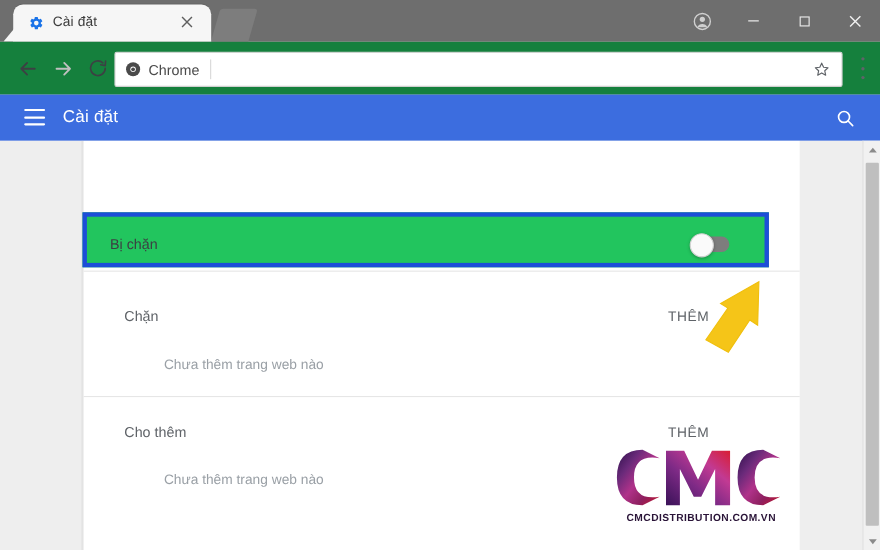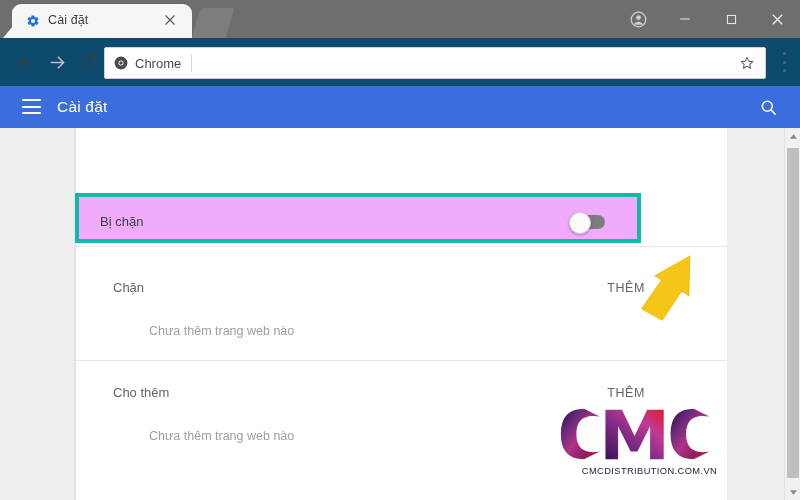--- a/index.html
+++ b/index.html
@@ -45,21 +45,21 @@
     transform:skewX(-16deg);
     border-top-left-radius:3px;border-top-right-radius:3px;
   }
   .win-btns{position:absolute;right:0;top:0;height:38px;display:flex;align-items:center;}
   .win-btn{width:46px;height:38px;display:flex;align-items:center;justify-content:center;color:#e8e8e8;}
   .profile-btn{width:44px;height:38px;display:flex;align-items:center;justify-content:center;color:#cfcfcf;margin-right:2px;}
 
   
   .toolbar{
     position:absolute;left:0;top:38px;width:800px;height:48px;
-    background:#0c4a6e;border-bottom:1px solid #d6d6d6;text-align:right;
+    background:#15803d;border-bottom:1px solid #d6d6d6;text-align:right;
   }
   .nav-btn{
     position:absolute;top:11px;width:26px;height:26px;
     display:flex;align-items:center;justify-content:center;
   }
   .nav-back{left:12px;color:#3c4043;}
   .nav-fwd{left:44px;color:#bdbdbd;}
   .nav-reload{left:76px;color:#3c4043;}
   .omnibox{
     position:absolute;left:104px;top:9px;width:660px;height:30px;
@@ -120,22 +120,22 @@
   .back-arrow{
     margin-left:16px;width:22px;height:22px;color:#5f6368;
     display:flex;align-items:center;justify-content:center;
   }
   .section-title{
     margin-left:22px;font-size:14.5px;color:#3c4043;letter-spacing:.1px;
   }
 
   
   .hl-box{
-    position:absolute;left:-1px;top:65px;width:566px;height:50px;
-    border:4px solid #14b8a6;background:#f0abfc;box-sizing:border-box;
+    position:absolute;left:-1px;top:65px;width:624px;height:50px;
+    border:4px solid #1d4ed8;background:#22c55e;box-sizing:border-box;
   }
   .hl-label{
     position:absolute;left:21px;top:17px;
     font-size:13px;color:#3c4043;
   }
   .toggle{
     position:absolute;right:32px;top:18px;width:34px;height:14px;
   }
   .toggle-track{
     position:absolute;right:0;top:0;width:34px;height:14px;
@@ -164,22 +164,22 @@
   }
 
   
   .arrow-wrap{position:absolute;left:0;top:0;width:800px;height:372px;pointer-events:none;}
 
   
   .watermark{
     position:absolute;left:555px;top:402px;width:165px;height:86px;
   }
   .wm-text{
-    position:absolute;left:12px;top:64px;width:165px;text-align:center;
-    font-size:9.3px;font-weight:400;color:#2a1438;letter-spacing:.4px;
+    position:absolute;left:0;top:64px;width:165px;text-align:center;
+    font-size:9.3px;font-weight:700;color:#2a1438;letter-spacing:.4px;
   }
 
   
   .scrollbar{
     position:absolute;right:0;top:128px;width:16px;height:372px;
     background:#f1f1f1;border-left:1px solid #e0e0e0;box-sizing:border-box;
   }
   .sb-arrow{
     position:absolute;left:0;width:16px;height:16px;
     display:flex;align-items:center;justify-content:center;color:#8b8b8b;font-size:8px;

